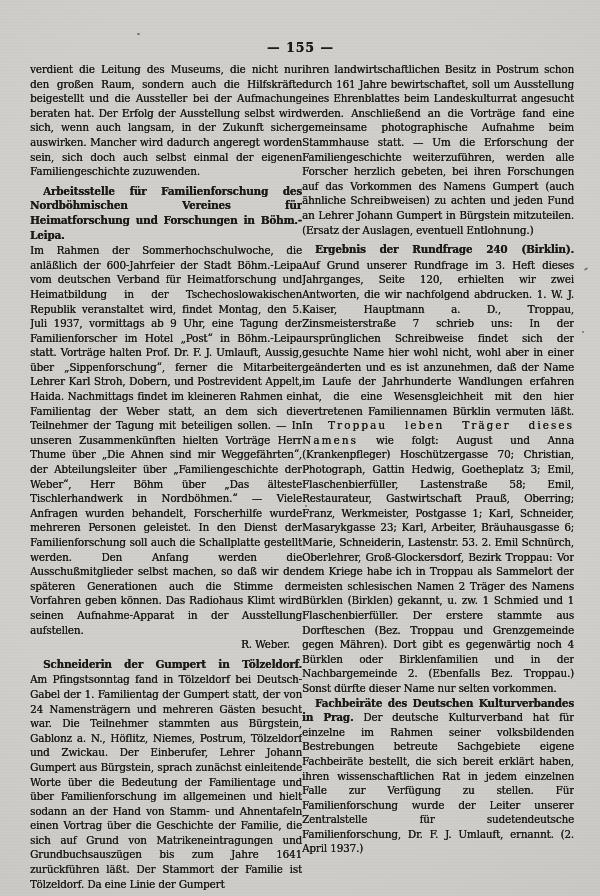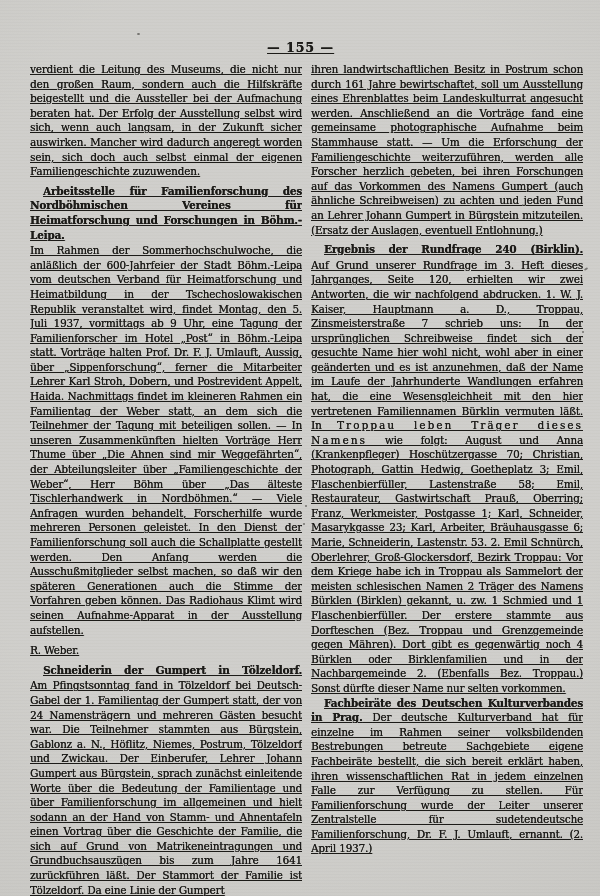--- a/index.html
+++ b/index.html
@@ -14,33 +14,31 @@
     overflow: hidden;
     box-sizing: border-box;
     background-color: var(--paper, #cac9c5);
     background-image:
       radial-gradient(140% 115% at 47% 42%, rgba(255,255,255,0.10) 40%, rgba(0,0,0,0.03) 78%, rgba(0,0,0,0.10) 100%),
       repeating-linear-gradient(0deg, rgba(0,0,0,0.015) 0 1px, rgba(255,255,255,0.012) 1px 3px);
     color: var(--ink, #1c1b18);
     font-family: "DejaVu Serif", "Liberation Serif", serif;
     padding: 40px 17px 0 30px;
     text-shadow: 0.2px 0 0 currentColor;
-    text-decoration: underline;
   }
   .page-number {
     text-align: center;
     font-weight: bold;
     font-size: 12.5px;
     letter-spacing: 1px;
     margin-bottom: 7px;
     margin-left: -12px;
   }
   .columns {
     display: flex;
-    gap: 9px;
     align-items: flex-start;
   }
   .col {
     width: 272px;
     height: 834px;
     overflow: hidden;
     font-size: 10.4px;
     line-height: 14.6px;
     letter-spacing: -0.15px;
     text-align: justify;
@@ -52,22 +50,22 @@
     font-weight: bold;
     text-align: justify;
     text-align-last: justify;
     text-indent: 13px;
     margin-top: 5px;
     margin-bottom: 1px;
   }
   .indent-first { text-indent: 13px; }
   .body-para b { font-weight: bold; }
   .signature {
+    text-align: right;
     padding-right: 12px;
-    margin-top: 6px;
   }
   .sperr { letter-spacing: 2.1px; }
   .speck {
     position: absolute;
     background: rgba(40, 38, 34, 0.55);
     border-radius: 50%;
     pointer-events: none;
   }
   .speck.s1 { left: 137px; top: 33px;  width: 3px; height: 2px; }
   .speck.s2 { left: 584px; top: 268px; width: 4px; height: 2px; transform: rotate(-30deg); }

